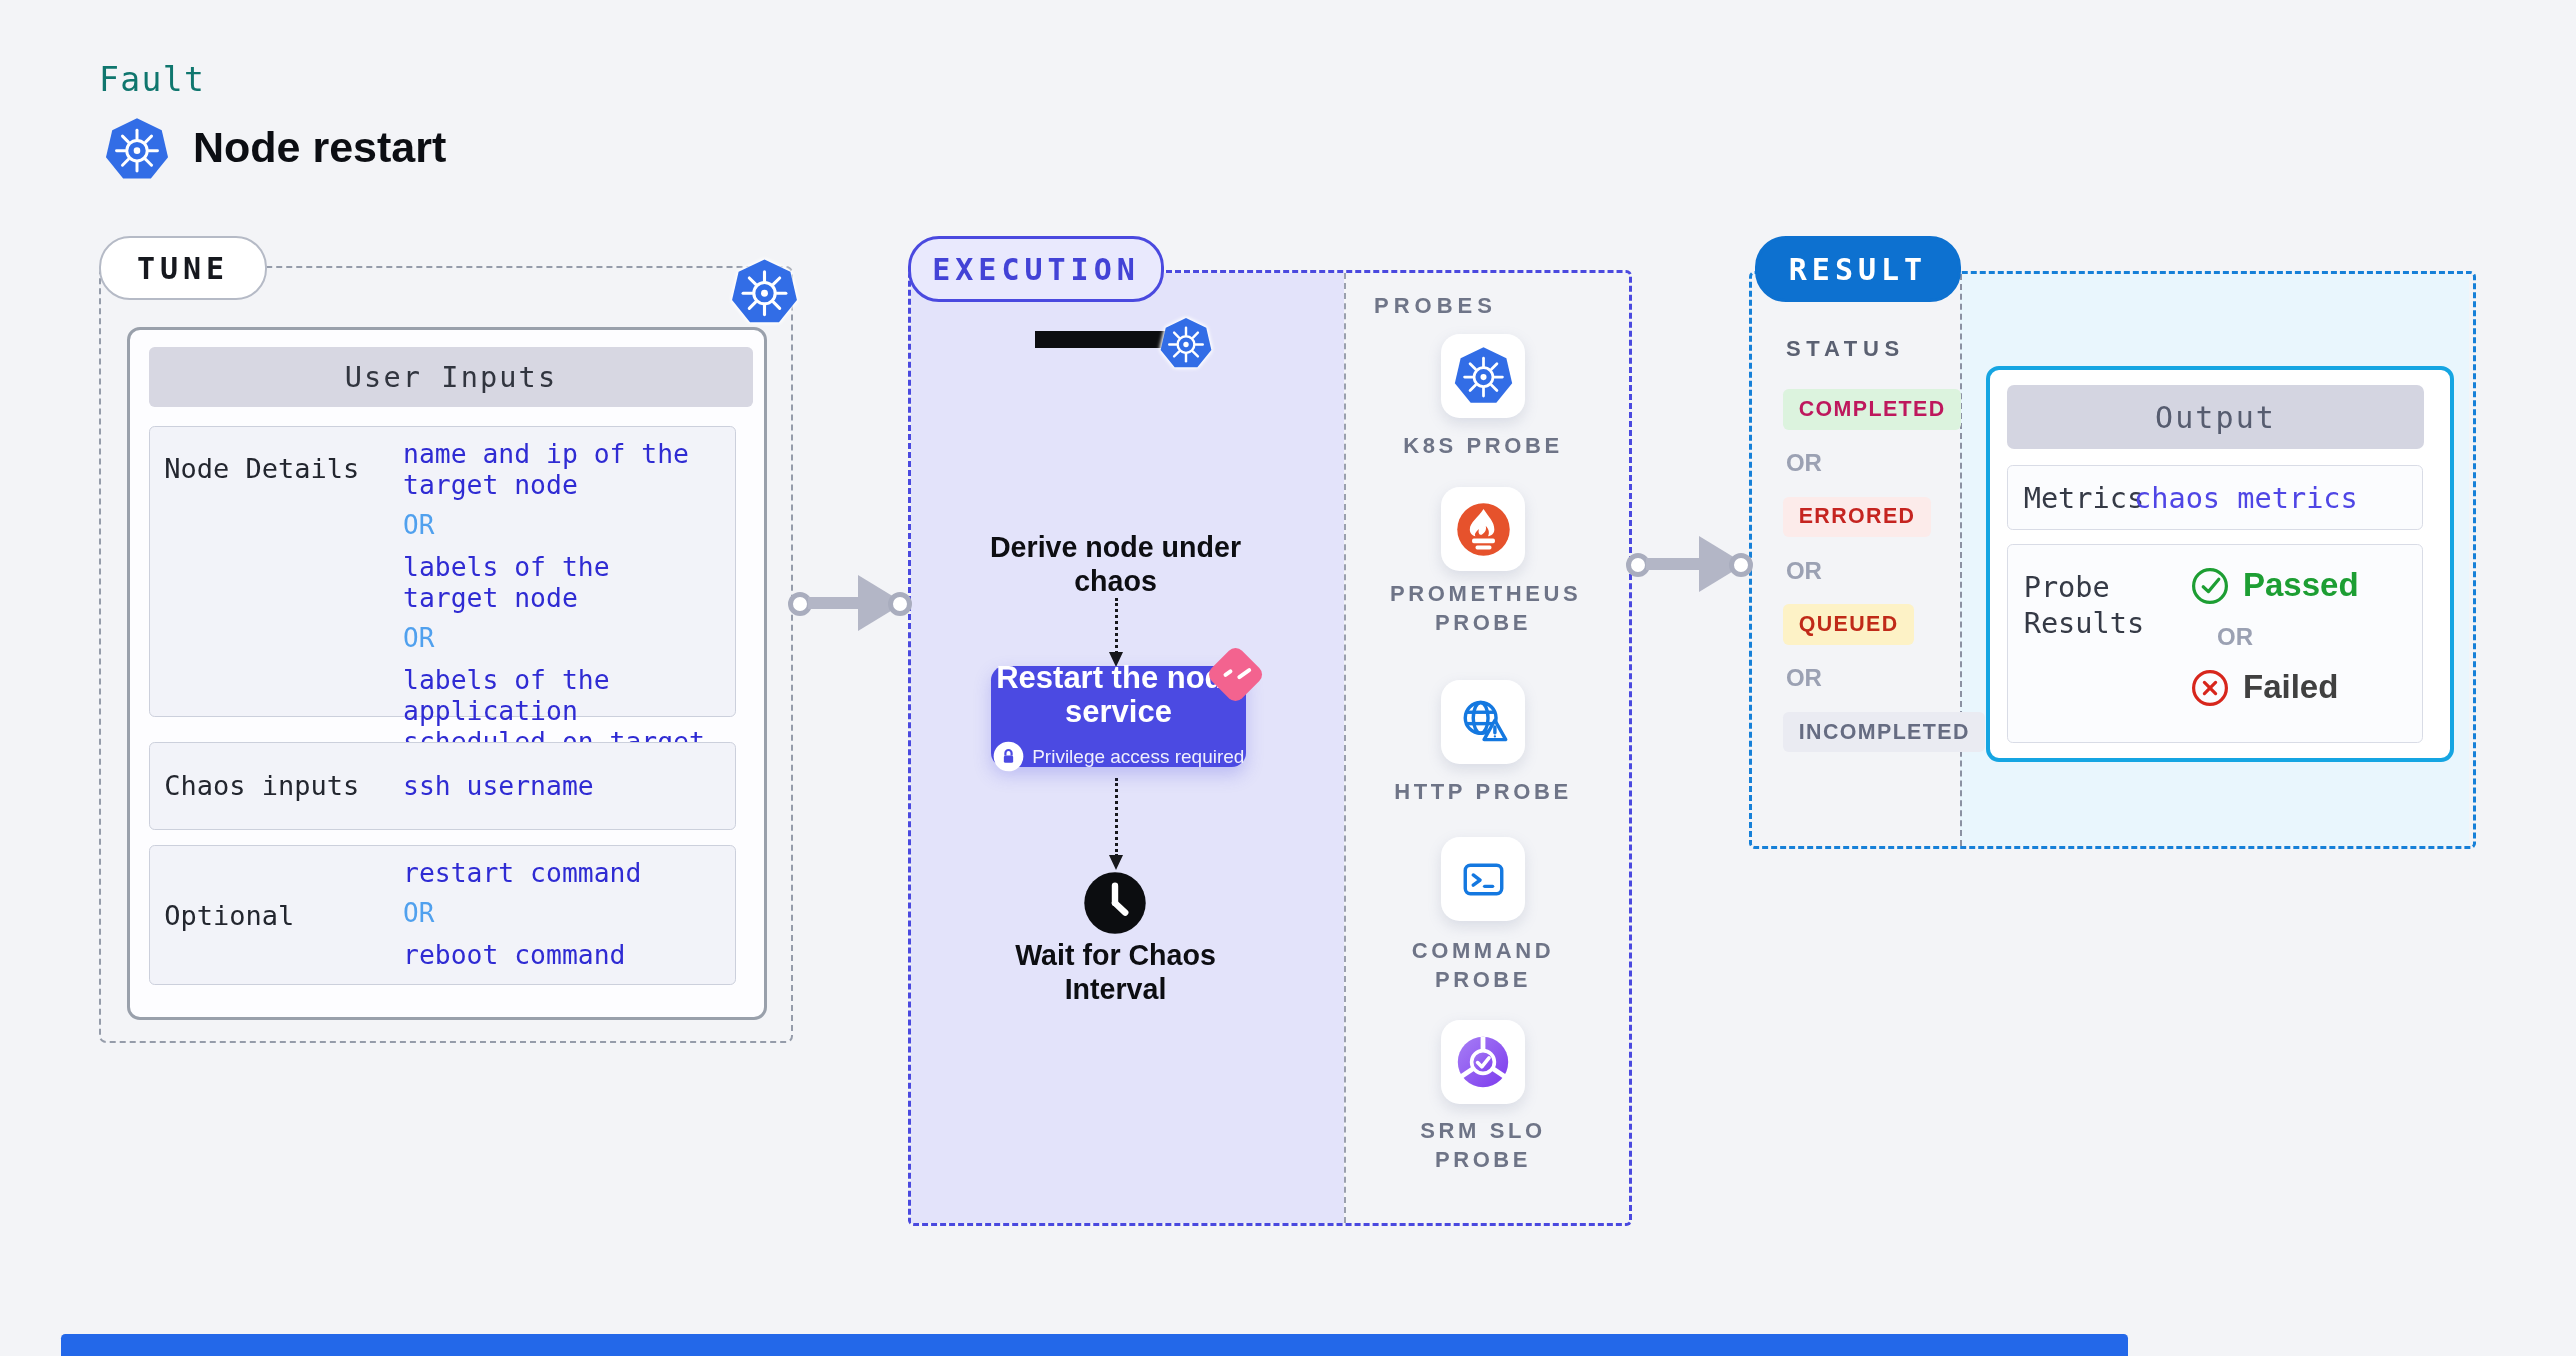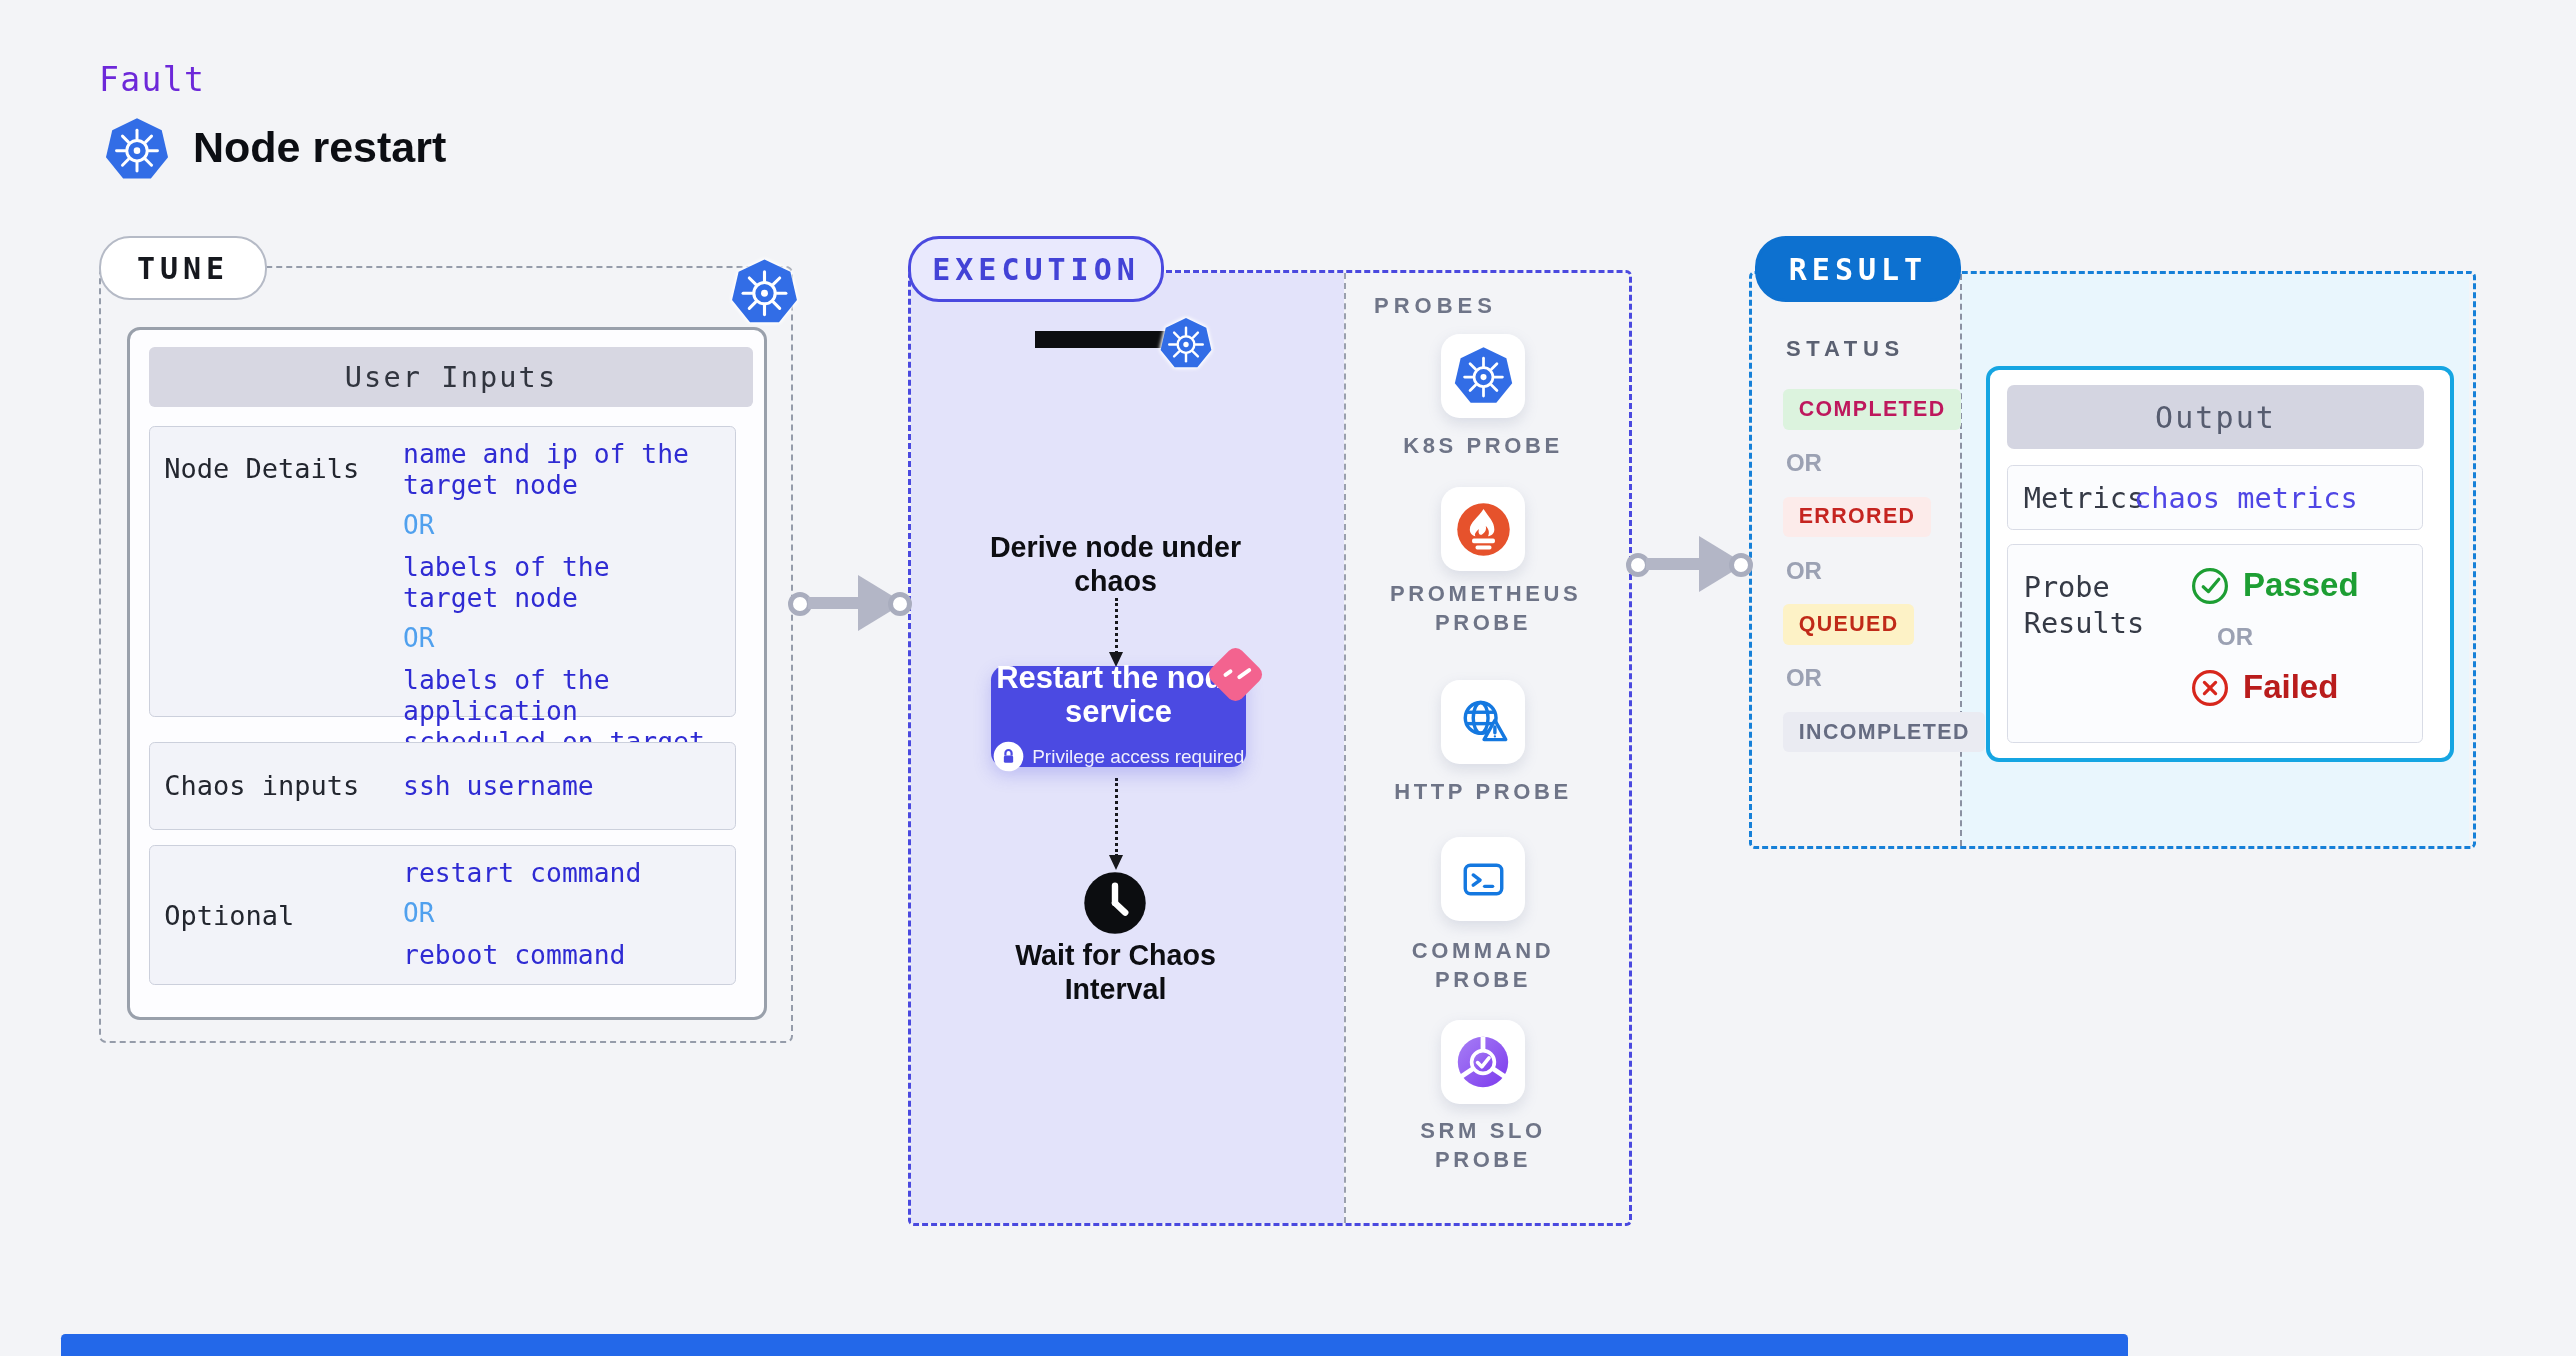--- a/index.html
+++ b/index.html
@@ -3,21 +3,21 @@
 <meta charset="utf-8">
 <style>
   html,body{margin:0;padding:0;background:#f3f4f7;}
   #canvas{position:relative;width:2576px;height:1357px;background:#f3f4f7;overflow:hidden;
           font-family:"Liberation Sans",sans-serif;}
   .abs{position:absolute;}
   .mono{font-family:"DejaVu Sans Mono",monospace;}
   .pre{white-space:pre-line;}
 
   
-  .eyebrow{left:99px;top:60px;font-size:33px;color:#6d28d9;letter-spacing:1.4px;}
+  .eyebrow{left:99px;top:60px;font-size:33px;color:#0f766e;letter-spacing:1.4px;}
   .page-title{left:193px;top:123px;font-size:43px;font-weight:bold;color:#0c0e13;}
   .hdr-logo{left:104px;top:117px;width:66px;height:66px;}
 
   
   .pill{z-index:5;height:60px;border-radius:31px;display:flex;align-items:center;justify-content:center;
         font-family:"DejaVu Sans Mono",monospace;font-weight:bold;font-size:30px;letter-spacing:5px;}
   .pill-tune{left:99px;top:236px;width:164px;background:#ffffff;border:2.9px solid #b5bac6;color:#16181e;}
   .pill-exec{left:908px;top:236px;width:250px;background:#e9e9fd;border:3.6px solid #4a49df;color:#4343d6;}
   .pill-result{left:1755px;top:236px;width:200px;background:#0d71d0;border:3.6px solid #0d71d0;color:#ffffff;}
 
@@ -107,21 +107,21 @@
   .out-header{left:17px;top:15px;width:417px;height:64px;background:#d4d5e1;border-radius:7.1px;
               display:flex;align-items:center;justify-content:center;font-size:30px;color:#565c6f;letter-spacing:2.1px;}
   .out-row{left:17px;width:414px;background:#fbfcfe;border:1.4px solid #d9dce6;border-radius:5.7px;}
   .out-metrics{top:95px;height:63px;}
   .out-probe{top:174px;height:197px;}
   .out-label{position:absolute;left:15.7px;font-size:28.6px;line-height:36px;color:#353a46;}
   .metrics-value{position:absolute;left:126px;top:50%;transform:translateY(-50%);font-size:28.6px;color:#4f46e5;}
   .pr-right{position:absolute;left:182px;top:21.4px;display:flex;flex-direction:column;gap:17px;}
   .pr-item{display:flex;align-items:flex-start;gap:13px;font-size:33px;font-weight:bold;}
   .pr-passed{color:#1d9e33;}
-  .pr-failed{color:#b91c1c;}
+  .pr-failed{color:#404040;}
   .pr-or{padding-left:27px;font-size:24px;font-weight:bold;color:#9ba1b3;}
   .pr-icon{width:40px;height:40px;}
 
   .footer-bar{left:61px;top:1334px;width:2067px;height:23px;background:#2368e9;border-radius:4.3px 4.3px 0 0;}
 </style>
 </head>
 <body>
 
 <div id="canvas">
 

